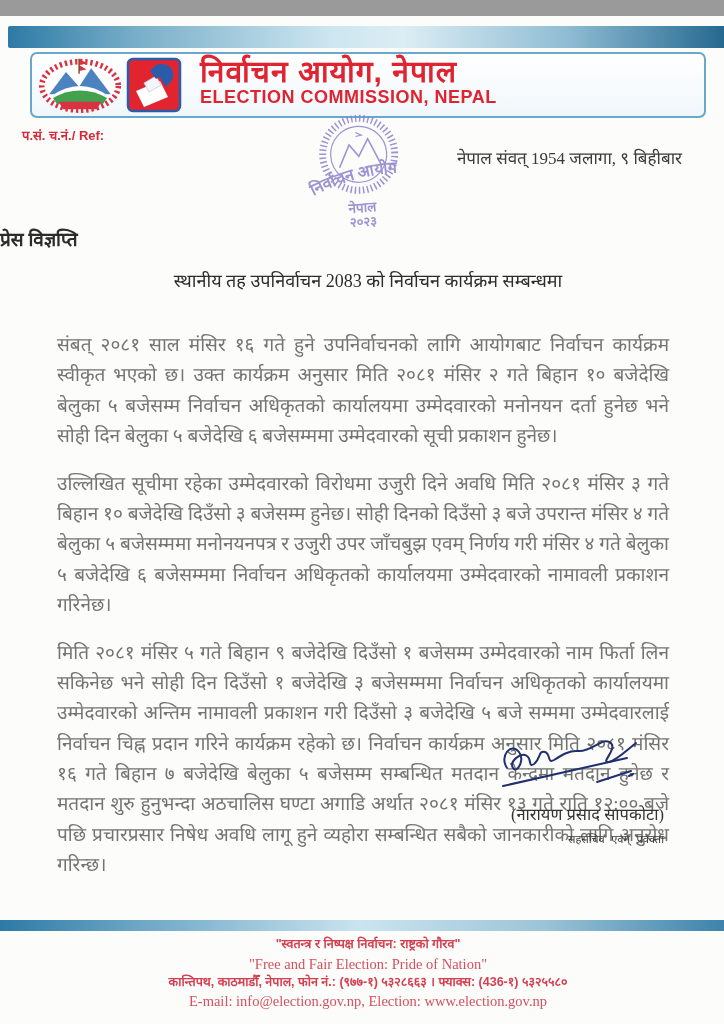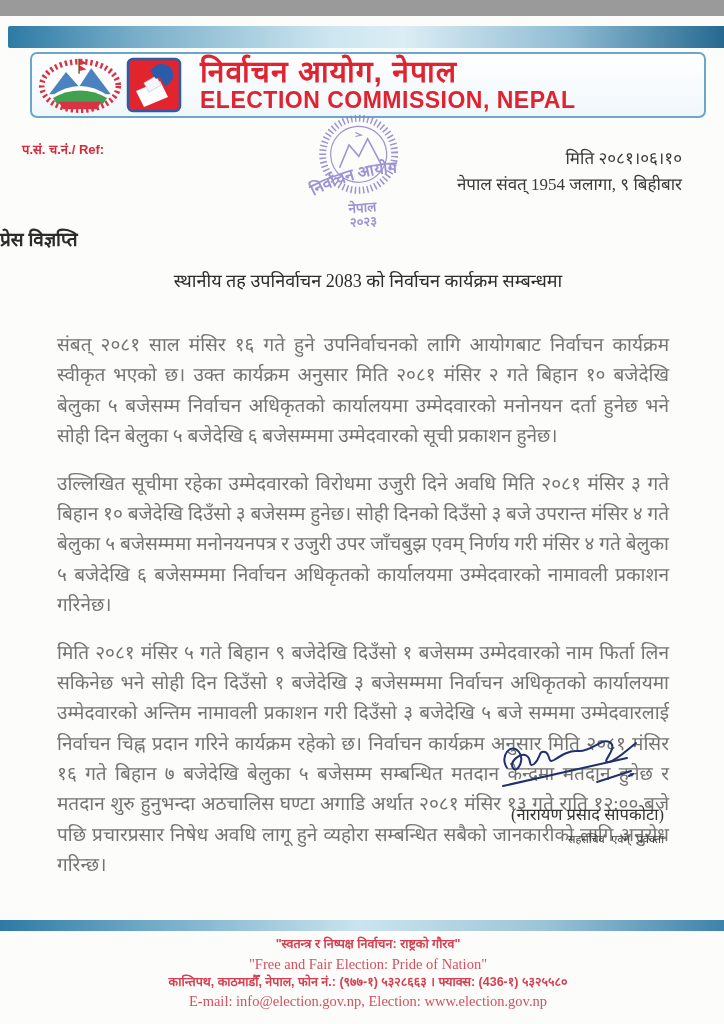--- a/index.html
+++ b/index.html
@@ -22,24 +22,24 @@
   }
   .emblem{position:absolute;left:6px;top:3px;}
   .ec-logo{position:absolute;left:94px;top:3px;}
   .header-titles{position:absolute;left:168px;top:2px;width:480px;line-height:1.05;}
   .title-np{
     font-family:"Liberation Sans", sans-serif;font-weight:bold;
     font-size:30px;color:#e02330;letter-spacing:1px;
   }
   .title-en{
     font-family:"Liberation Sans", sans-serif;font-weight:bold;
-    font-size:23px;color:#e02330;letter-spacing:.5px;
+    font-size:18px;color:#e02330;letter-spacing:.5px;
   }
   .ref-line{
-    position:absolute;left:22px;top:124px;
+    position:absolute;left:22px;top:110px;
     font-family:"Liberation Sans", sans-serif;font-weight:bold;
     font-size:13px;color:#d6293a;
   }
   .stamp{position:absolute;left:298px;top:96px;opacity:.82;transform:rotate(-4deg);}
   .date-block{
     position:absolute;right:54px;top:130px;text-align:right;
     font-size:17px;line-height:1.55;color:#3a3a3a;
   }
   .doc-title{
     position:absolute;left:0;right:0;top:210px;text-align:left;
@@ -119,21 +119,20 @@
       <path id="stampArc" d="M10,82 Q62,58 118,64" fill="none"></path>
       <text font-size="16" fill="#8a7cca" font-weight="bold">
         <textPath href="#stampArc" startOffset="4">निर्वाचन आयोग</textPath>
       </text>
       <text x="62" y="100" font-size="13.5" fill="#8a7cca" font-weight="bold" text-anchor="middle">नेपाल</text>
       <text x="62" y="114" font-size="13" fill="#8a7cca" font-weight="bold" text-anchor="middle">२०२३</text>
     </svg>
   </div>
 
   <div class="date-block">
-    <div>मिति २०८१।०६।१०</div>
     <div>नेपाल संवत् 1954 जलागा, ९ बिहीबार</div>
   </div>
 
   <div class="doc-title">प्रेस विज्ञप्ति</div>
   <div class="doc-subject">स्थानीय तह उपनिर्वाचन 2083 को निर्वाचन कार्यक्रम सम्बन्धमा</div>
 
   <div class="body-text">
     <p>संबत् २०८१ साल मंसिर १६ गते हुने उपनिर्वाचनको लागि आयोगबाट निर्वाचन कार्यक्रम स्वीकृत भएको छ। उक्त  कार्यक्रम अनुसार मिति २०८१ मंसिर २ गते बिहान १० बजेदेखि बेलुका ५ बजेसम्म निर्वाचन अधिकृतको कार्यालयमा उम्मेदवारको मनोनयन दर्ता हुनेछ भने सोही दिन बेलुका ५ बजेदेखि ६ बजेसम्ममा उम्मेदवारको सूची प्रकाशन हुनेछ।</p>
     <p>उल्लिखित सूचीमा रहेका उम्मेदवारको विरोधमा  उजुरी दिने अवधि मिति २०८१ मंसिर ३ गते बिहान १० बजेदेखि दिउँसो ३ बजेसम्म हुनेछ।  सोही दिनको दिउँसो ३ बजे उपरान्त मंसिर ४ गते बेलुका ५ बजेसम्ममा मनोनयनपत्र र उजुरी उपर जाँचबुझ एवम् निर्णय गरी मंसिर ४ गते बेलुका ५ बजेदेखि ६ बजेसम्ममा निर्वाचन अधिकृतको कार्यालयमा उम्मेदवारको नामावली प्रकाशन गरिनेछ।</p>
     <p>मिति २०८१ मंसिर ५ गते बिहान ९ बजेदेखि दिउँसो १ बजेसम्म उम्मेदवारको नाम फिर्ता लिन सकिनेछ भने सोही दिन दिउँसो १ बजेदेखि ३ बजेसम्ममा निर्वाचन अधिकृतको कार्यालयमा उम्मेदवारको अन्तिम नामावली प्रकाशन गरी दिउँसो ३ बजेदेखि ५ बजे सम्ममा उम्मेदवारलाई निर्वाचन चिह्न प्रदान गरिने कार्यक्रम रहेको छ।  निर्वाचन कार्यक्रम अनुसार मिति २०८१ मंसिर १६ गते बिहान ७ बजेदेखि बेलुका ५ बजेसम्म सम्बन्धित मतदान केन्द्रमा मतदान हुनेछ र मतदान शुरु हुनुभन्दा अठचालिस घण्टा अगाडि अर्थात २०८१ मंसिर १३ गते राति १२:०० बजे पछि प्रचारप्रसार निषेध अवधि लागू हुने व्यहोरा सम्बन्धित सबैको जानकारीको लागि अनुरोध गरिन्छ।</p>

